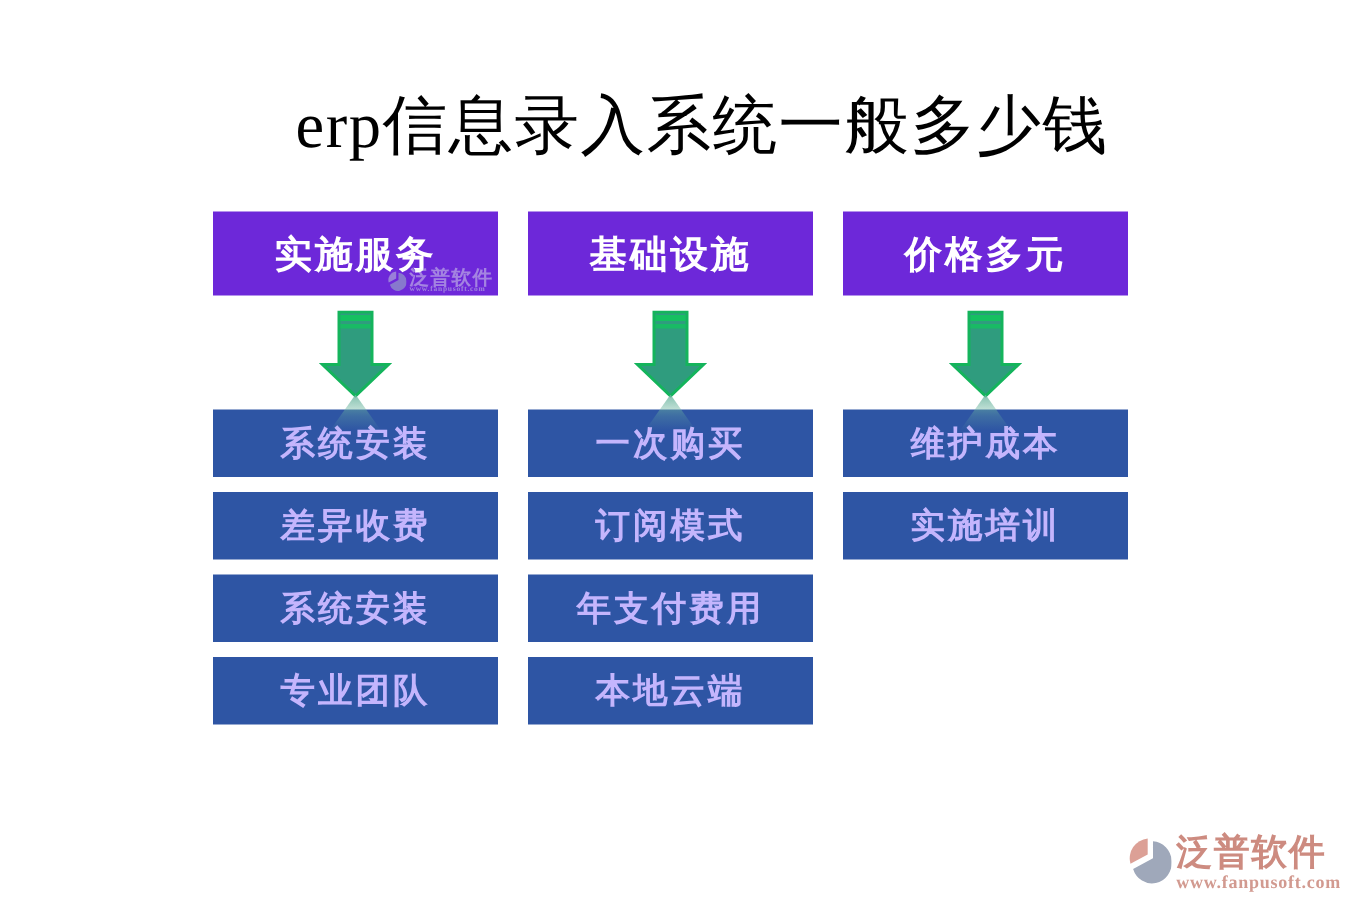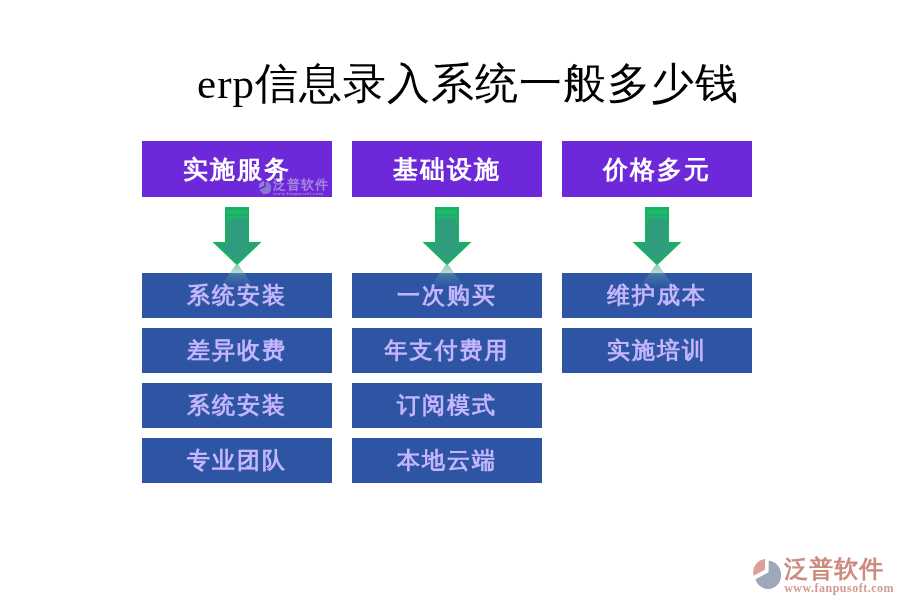--- a/index.html
+++ b/index.html
@@ -90,22 +90,22 @@
     </div>
     <div class="arrow-wrap">
       <svg width="60" height="58" viewBox="0 0 60 58">
         <polygon points="19,1 41,1 41,36 52,36 30,57 8,36 19,36" fill="#2F9C7E" stroke="#14B45C" stroke-width="2"></polygon>
         <rect x="20" y="3" width="20" height="4" fill="#15C060"></rect>
         <rect x="20" y="9" width="20" height="3" fill="#15C060" opacity="0.85"></rect>
       </svg>
     </div>
     <div class="reflection"></div>
     <div class="flow-item">一次购买</div>
+    <div class="flow-item">订阅模式</div>
     <div class="flow-item">年支付费用</div>
-    <div class="flow-item">订阅模式</div>
     <div class="flow-item">本地云端</div>
   </div>
 
   <div class="flow-column col-3">
     <div class="col-header">
       <span>价格多元</span>
     </div>
     <div class="arrow-wrap">
       <svg width="60" height="58" viewBox="0 0 60 58">
         <polygon points="19,1 41,1 41,36 52,36 30,57 8,36 19,36" fill="#2F9C7E" stroke="#14B45C" stroke-width="2"></polygon>

